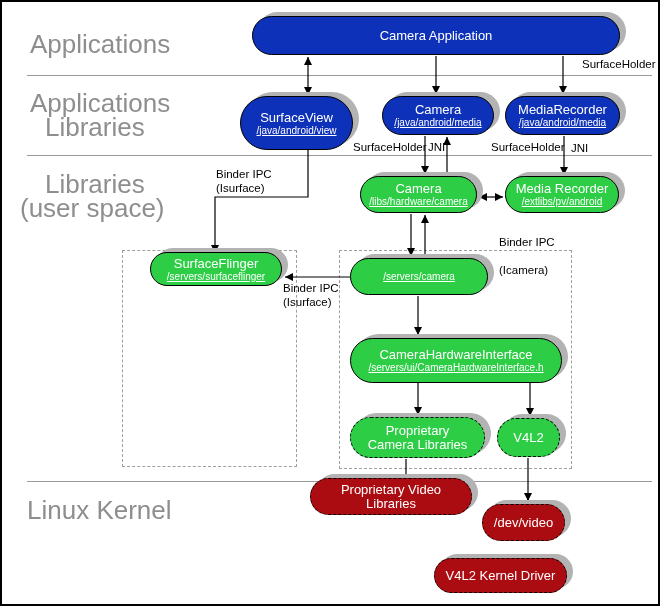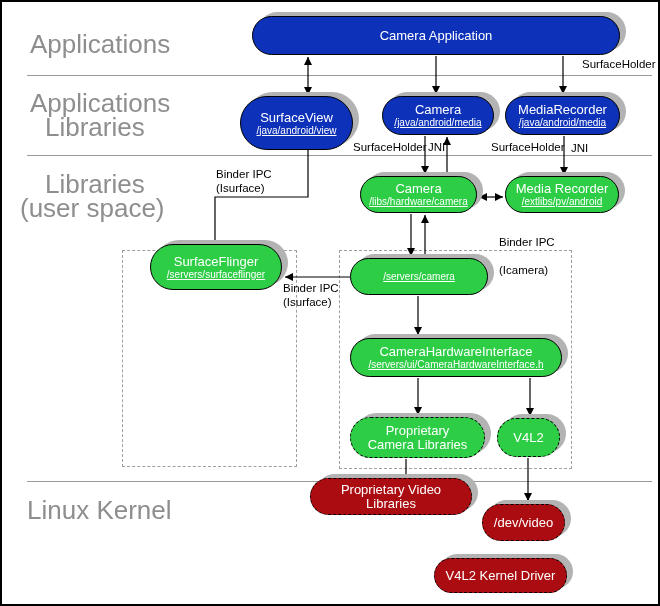--- a/index.html
+++ b/index.html
@@ -132,30 +132,30 @@
 
   <div class="pill green" style="left:358px; top:174px; width:117px; height:37px">
     <div class="title">Camera</div>
     <div class="path">/libs/hardware/camera</div>
   </div>
   <div class="pill green" style="left:503px; top:174px; width:114px; height:37px">
     <div class="title">Media Recorder</div>
     <div class="path">/extlibs/pv/android</div>
   </div>
 
-  <div class="pill green" style="left:148px; top:242px; width:132px; height:46px">
+  <div class="pill green" style="left:148px; top:250px; width:132px; height:34px">
     <div class="title">SurfaceFlinger</div>
     <div class="path">/servers/surfaceflinger</div>
   </div>
 
   <div class="pill green" style="left:348px; top:256px; width:138px; height:37px">
     <div class="path">/servers/camera</div>
   </div>
 
-  <div class="pill green" style="left:348px; top:336px; width:212px; height:39px">
+  <div class="pill green" style="left:348px; top:336px; width:212px; height:45px">
     <div class="title">CameraHardwareInterface</div>
     <div class="path">/servers/ui/CameraHardwareInterface.h</div>
   </div>
 
   <div class="pill green dashed" style="left:348px; top:415px; width:135px; height:41px; padding:17px 14px">
     <div class="title">Proprietary Camera Libraries</div>
   </div>
   <div class="pill green dashed" style="left:495px; top:416px; width:63px; height:39px">
     <div class="title">V4L2</div>
   </div>

